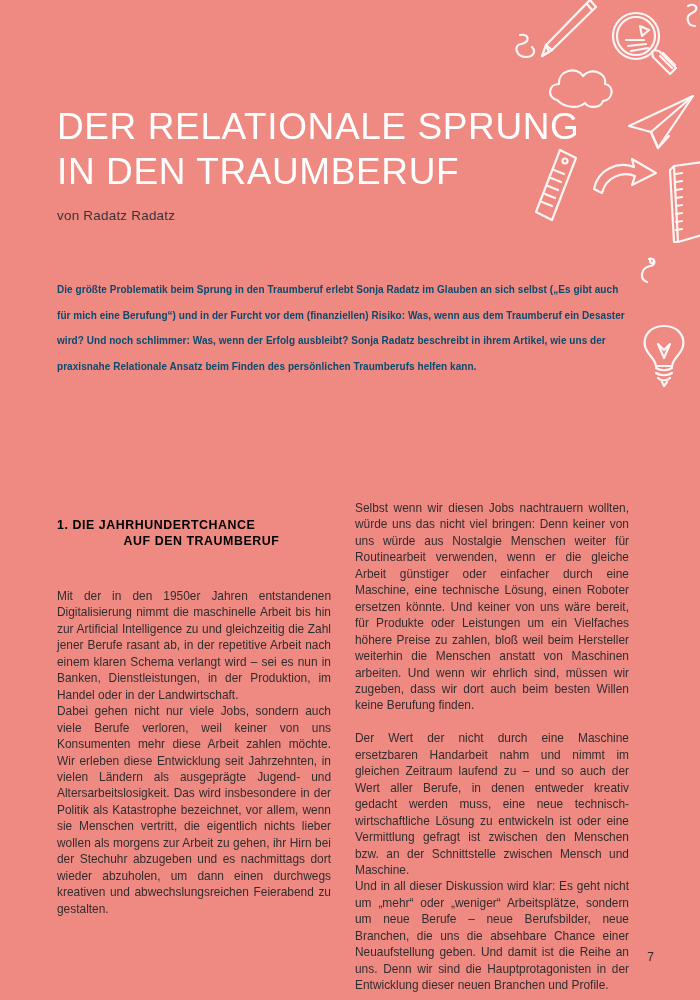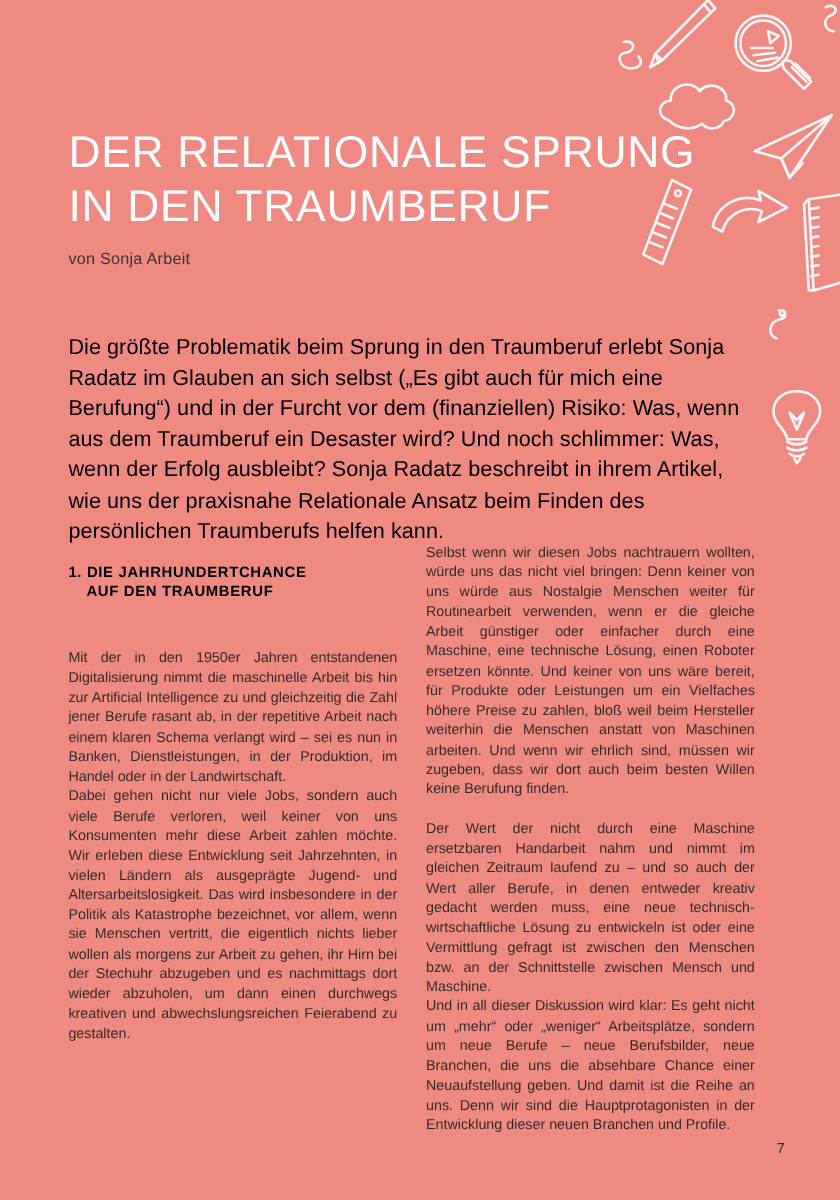--- a/index.html
+++ b/index.html
@@ -63,51 +63,53 @@
     letter-spacing: .2px;
   }
 
   
   .intro {
     position: absolute;
     left: 57px;
     top: 277px;
     width: 576px;
     z-index: 2;
-    font-size: 18px;
+    font-size: 10px;
     line-height: 25.5px;
-    color: #000000;
+    color: #0c4a6e;
     letter-spacing: .05px;
+    font-weight: bold;
   }
 
   
   .columns {
     position: absolute;
     left: 57px;
     top: 452px;
     width: 585px;
     z-index: 2;
     display: flex;
     gap: 24px;
   }
   .col {
     width: 274px;
     flex: 0 0 274px;
+    margin-top: 48px;
   }
 
   .section-heading {
     color: #000000;
     font-size: 12.4px;
     font-weight: bold;
     line-height: 16.5px;
     letter-spacing: .55px;
     margin-bottom: 22px;
     white-space: pre-line;
   }
-  .section-heading .cont { padding-left: 15px; display: block; }
+  .section-heading .cont { padding-left: 15px; display: block; text-align: center; }
 
   .body-text {
     font-size: 11.9px;
     line-height: 16.45px;
     color: #332c2e;
     text-align: justify;
     letter-spacing: .01px;
     hyphens: none;
   }
   .body-text p { margin: 0; }
@@ -198,21 +200,21 @@
     </svg>
 
     <svg class="doodle" style="left:684px; top:0px;" width="24" height="30" viewBox="0 0 24 30">
       <path d="M4 6 C12 2 16 10 8 13 C1 16 3 26 11 26"></path>
     </svg>
   </div>
 
   <div class="header">
     <h1 class="title">DER RELATIONALE SPRUNG
 IN DEN TRAUMBERUF</h1>
-    <div class="byline">von Sonja Arbeit</div>
+    <div class="byline">von Radatz Radatz</div>
   </div>
 
   <div class="intro">Die größte Problematik beim Sprung in den Traumberuf erlebt Sonja Radatz im Glauben an sich selbst („Es gibt auch für mich eine Berufung“) und in der Furcht vor dem (finanziellen) Risiko: Was, wenn aus dem Traumberuf ein Desaster wird? Und noch schlimmer: Was, wenn der Erfolg ausbleibt? Sonja Radatz beschreibt in ihrem Artikel, wie uns der praxisnahe Relationale Ansatz beim Finden des persönlichen Traumberufs helfen kann.</div>
 
   <div class="columns">
 
     <div class="col col-left">
       <h2 class="section-heading">
         <span>1. DIE JAHRHUNDERTCHANCE</span>
         <span class="cont">AUF DEN TRAUMBERUF</span>

